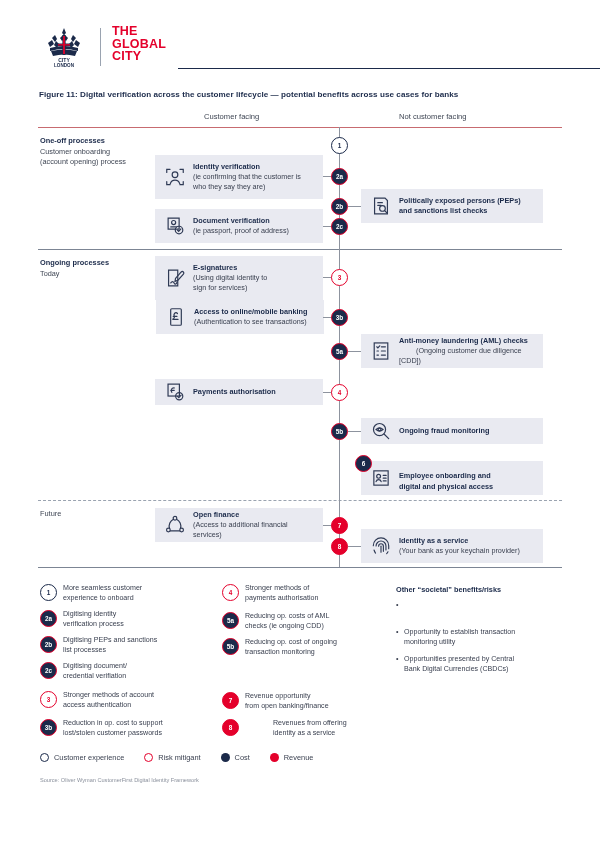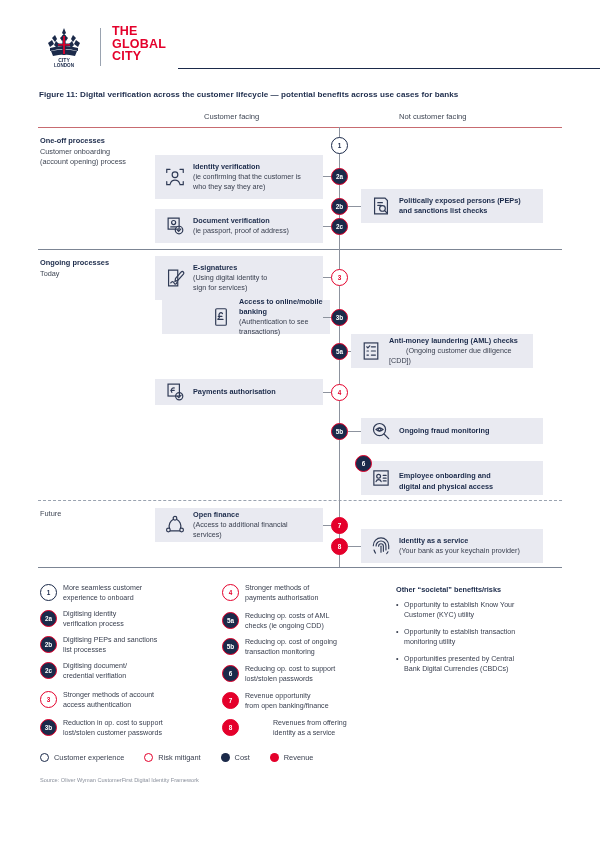--- a/index.html
+++ b/index.html
@@ -213,39 +213,39 @@
     </svg>
     <div class="txt">
       <b>E-signatures</b>
       <span style="white-space:pre-line;">(Using digital identity to
 sign for services)</span>
     </div>
   </div>
   <div class="stub" style="left:323px;top:277px;width:9px;"></div>
   <div class="badge b-risk" style="left:331px;top:269px;">3</div>
 
-  <div class="box" style="left:162px;top:300px;width:168px;height:34px;padding-left:39px;">
+  <div class="box" style="left:156px;top:300px;width:168px;height:34px;">
     <svg class="ico" viewBox="0 0 24 24">
       <g fill="none" stroke="#2f3a55" stroke-width="1.3" stroke-linecap="round">
         <rect x="6.2" y="3" width="11.6" height="18" rx="1.2"></rect>
         <path d="M13.6 8.2 q-1.6 -1.7 -3 -0.3 q-1.3 1.3 -0.6 3 q0.7 1.8 -0.6 3 q-0.6 .5 -1 .5"></path>
         <path d="M9 11.4 h4"></path>
         <path d="M9.2 14.6 h5"></path>
       </g>
     </svg>
     <div class="txt">
       <b>Access to online/mobile banking</b>
       <span style="white-space:pre-line;margin-top:36px;">(Authentication to see transactions)</span>
     </div>
   </div>
   <div class="stub" style="left:323px;top:317px;width:9px;"></div>
   <div class="badge b-cost" style="left:331px;top:309px;">3b</div>
 
   <div class="stub" style="left:348px;top:351px;width:13px;"></div>
-  <div class="box" style="left:351px;top:334px;width:182px;height:34px;">
+  <div class="box" style="left:361px;top:334px;width:182px;height:34px;">
     <svg class="ico" viewBox="0 0 24 24">
       <g fill="none" stroke="#2f3a55" stroke-width="1.3" stroke-linecap="round">
         <rect x="4.6" y="3.2" width="14.8" height="17.6"></rect>
         <path d="M7.4 7.4 l1.2 1.2 l2 -2.3"></path>
         <path d="M12.4 7.4 h4.4"></path>
         <path d="M7.6 12 h1.6"></path>
           <path d="M12.4 12 h4.4"></path>
         <path d="M7.6 16.4 h1.6"></path>
           <path d="M12.4 16.4 h4.4"></path>
       </g>
@@ -385,41 +385,34 @@
   <div class="lg-item" style="left:222px;top:612px;">
     <div class="badge b-cost lgb" style="position:relative;left:0;top:0;">5a</div>
     <div class="lgt" style="white-space:pre-line;">Reducing op. costs of AML
 checks (ie ongoing CDD)</div>
   </div>
   <div class="lg-item" style="left:222px;top:638px;">
     <div class="badge b-cost lgb" style="position:relative;left:0;top:0;">5b</div>
     <div class="lgt" style="white-space:pre-line;">Reducing op. cost of ongoing
 transaction monitoring</div>
   </div>
-  <div class="lg-item" style="left:222px;top:665px;">
-    <div class="badge b-cost lgb" style="position:relative;left:0;top:0;">6</div>
-    <div class="lgt" style="white-space:pre-line;">Reducing op. cost to support
-lost/stolen passwords</div>
-  </div>
   <div class="lg-item" style="left:222px;top:692px;">
     <div class="badge b-rev lgb" style="position:relative;left:0;top:0;">7</div>
     <div class="lgt" style="white-space:pre-line;">Revenue opportunity
 from open banking/finance</div>
   </div>
   <div class="lg-item" style="left:222px;top:719px;gap:28px;">
     <div class="badge b-rev lgb" style="position:relative;left:0;top:0;">8</div>
     <div class="lgt" style="white-space:pre-line;">Revenues from offering
 identity as a service</div>
   </div>
 
   <div class="soc-title" style="left:396px;top:585px;">Other “societal” benefits/risks</div>
   <div class="soc-b" style="left:396px;top:601px;">
     <span class="dot">•</span>
-    <span style="white-space:pre-line;">Opportunity to establish Know Your
-Customer (KYC) utility</span>
   </div>
   <div class="soc-b" style="left:396px;top:628px;">
     <span class="dot">•</span>
     <span style="white-space:pre-line;">Opportunity to establish transaction
 monitoring utility</span>
   </div>
   <div class="soc-b" style="left:396px;top:655px;">
     <span class="dot">•</span>
     <span style="white-space:pre-line;">Opportunities presented by Central
 Bank Digital Currencies (CBDCs)</span>

